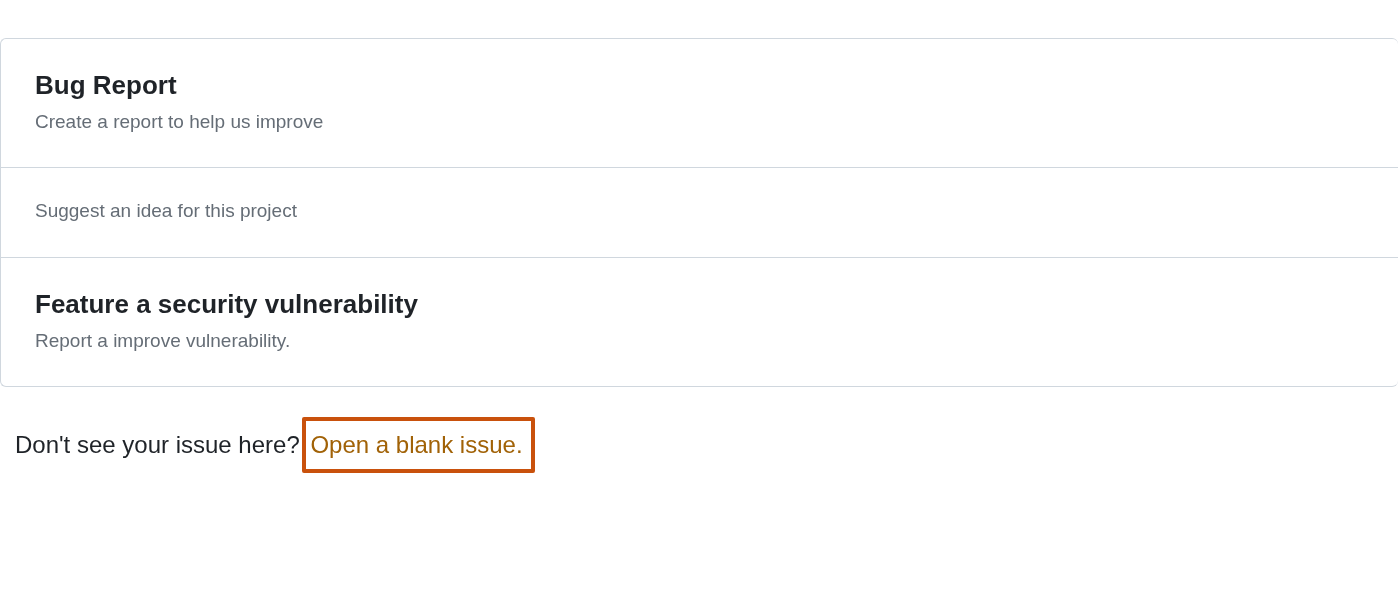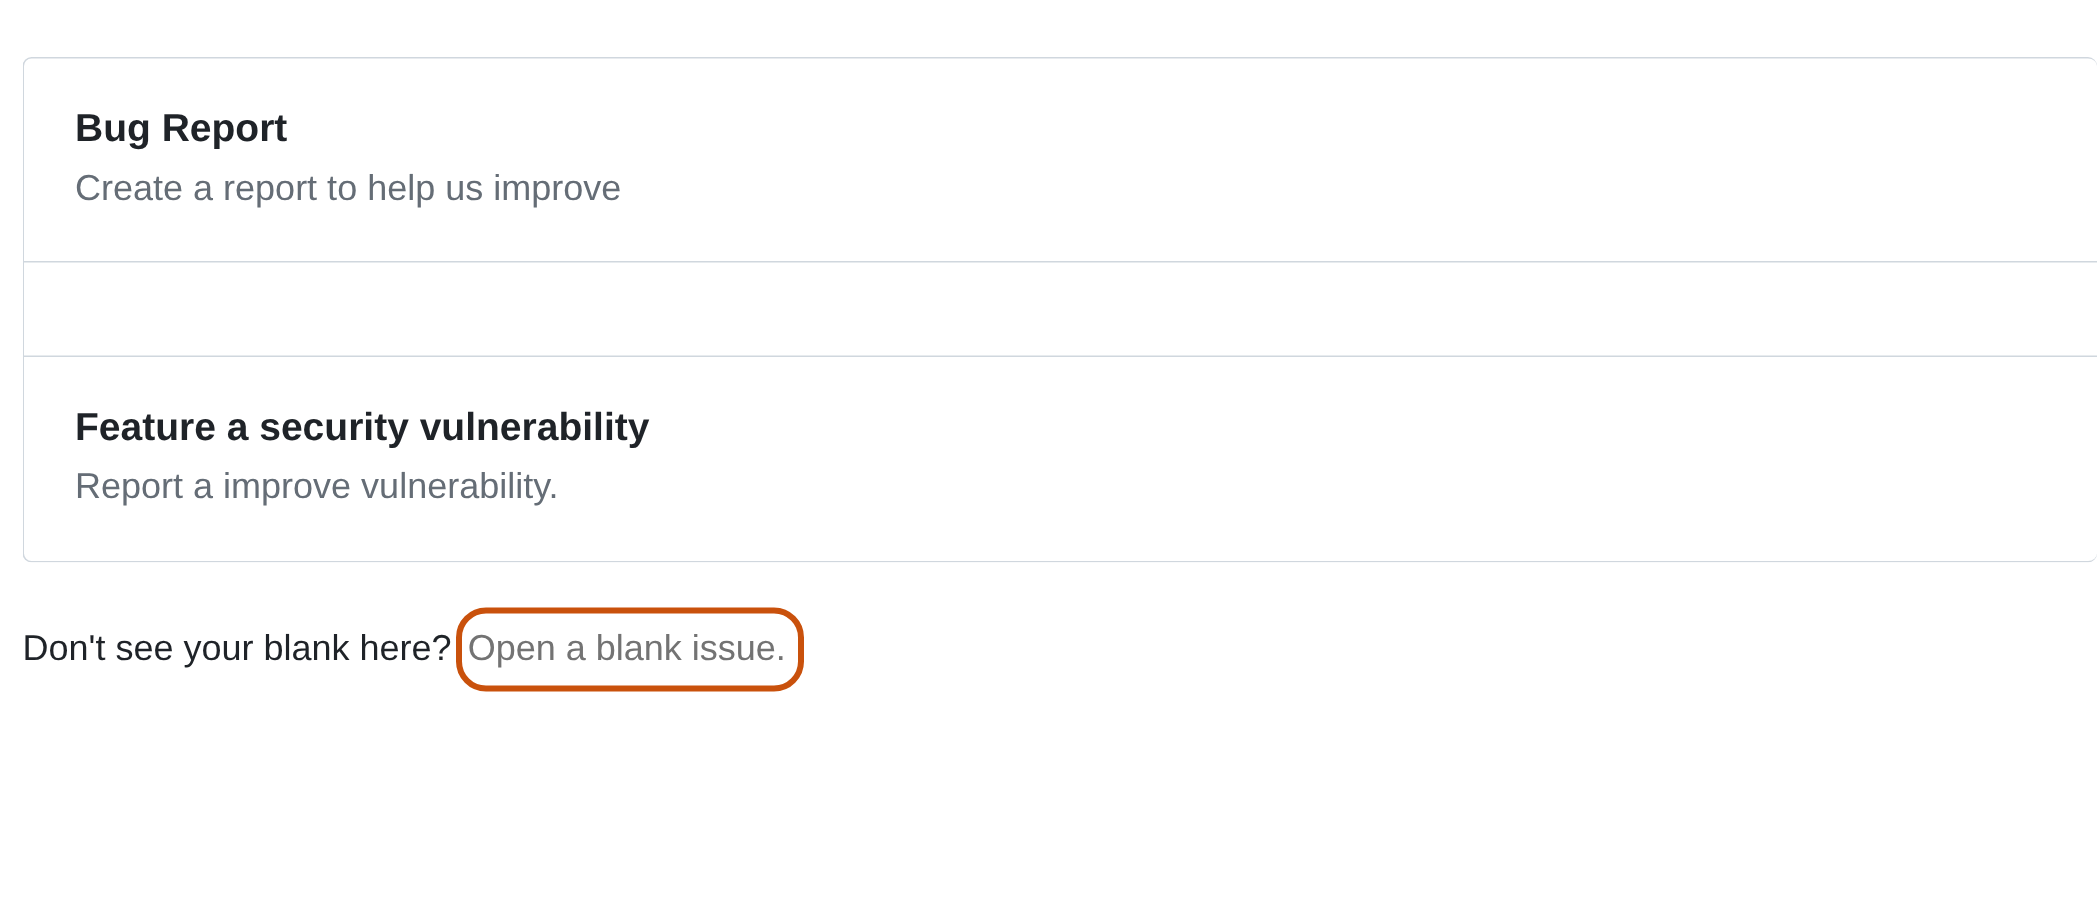--- a/index.html
+++ b/index.html
@@ -9,21 +9,20 @@
     }
     body {
       font-family: -apple-system, BlinkMacSystemFont, "Segoe UI", Helvetica, Arial, sans-serif;
       background: #ffffff;
       color: #1f2328;
       width: 1398px;
       height: 612px;
       padding-top: 38px;
     }
     .template-list {
-      margin-left: 15px;
       border: 1px solid #d0d7de;
       border-radius: 6px;
       border-right: none;
       overflow: hidden;
     }
     .template-item {
       padding: 30px 34px 32px 34px;
       border-bottom: 1px solid #d0d7de;
       cursor: pointer;
     }
@@ -31,51 +30,52 @@
       border-bottom: none;
     }
     .template-title {
       font-size: 26px;
       font-weight: 600;
       color: #1f2328;
       line-height: 1.3;
       margin-bottom: 6px;
     }
     .template-desc {
-      font-size: 24px;
+      font-size: 19px;
       color: #656d76;
       line-height: 1.4;
     }
     .footer-text {
       font-size: 24px;
       color: #1f2328;
       padding: 30px 0 0 15px;
       line-height: 1.5;
     }
     .blank-issue-link {
-      color: #737373;
+      color: #a16207;
       text-decoration: none;
       border: 4px solid #c9510c;
-      border-radius: 20px;
+      border-radius: 2px;
       padding: 6px 8px 6px 4px;
       margin-left: -4px;
       display: inline-block;
     }
   </style>
 </head>
 <body>
 
 <div class="template-list">
   <div class="template-item">
     <div class="template-title">Bug Report</div>
     <div class="template-desc">Create a report to help us improve</div>
   </div>
   <div class="template-item">
+    <div class="template-desc">Suggest an idea for this project</div>
   </div>
   <div class="template-item">
     <div class="template-title">Feature a security vulnerability</div>
     <div class="template-desc">Report a improve vulnerability.</div>
   </div>
 </div>
 
 <div class="footer-text">
-  <span>Don't see your blank here? </span><a href="#" class="blank-issue-link">Open a blank issue.</a>
+  <span>Don't see your issue here? </span><a href="#" class="blank-issue-link">Open a blank issue.</a>
 </div>
 
 </body></html>

